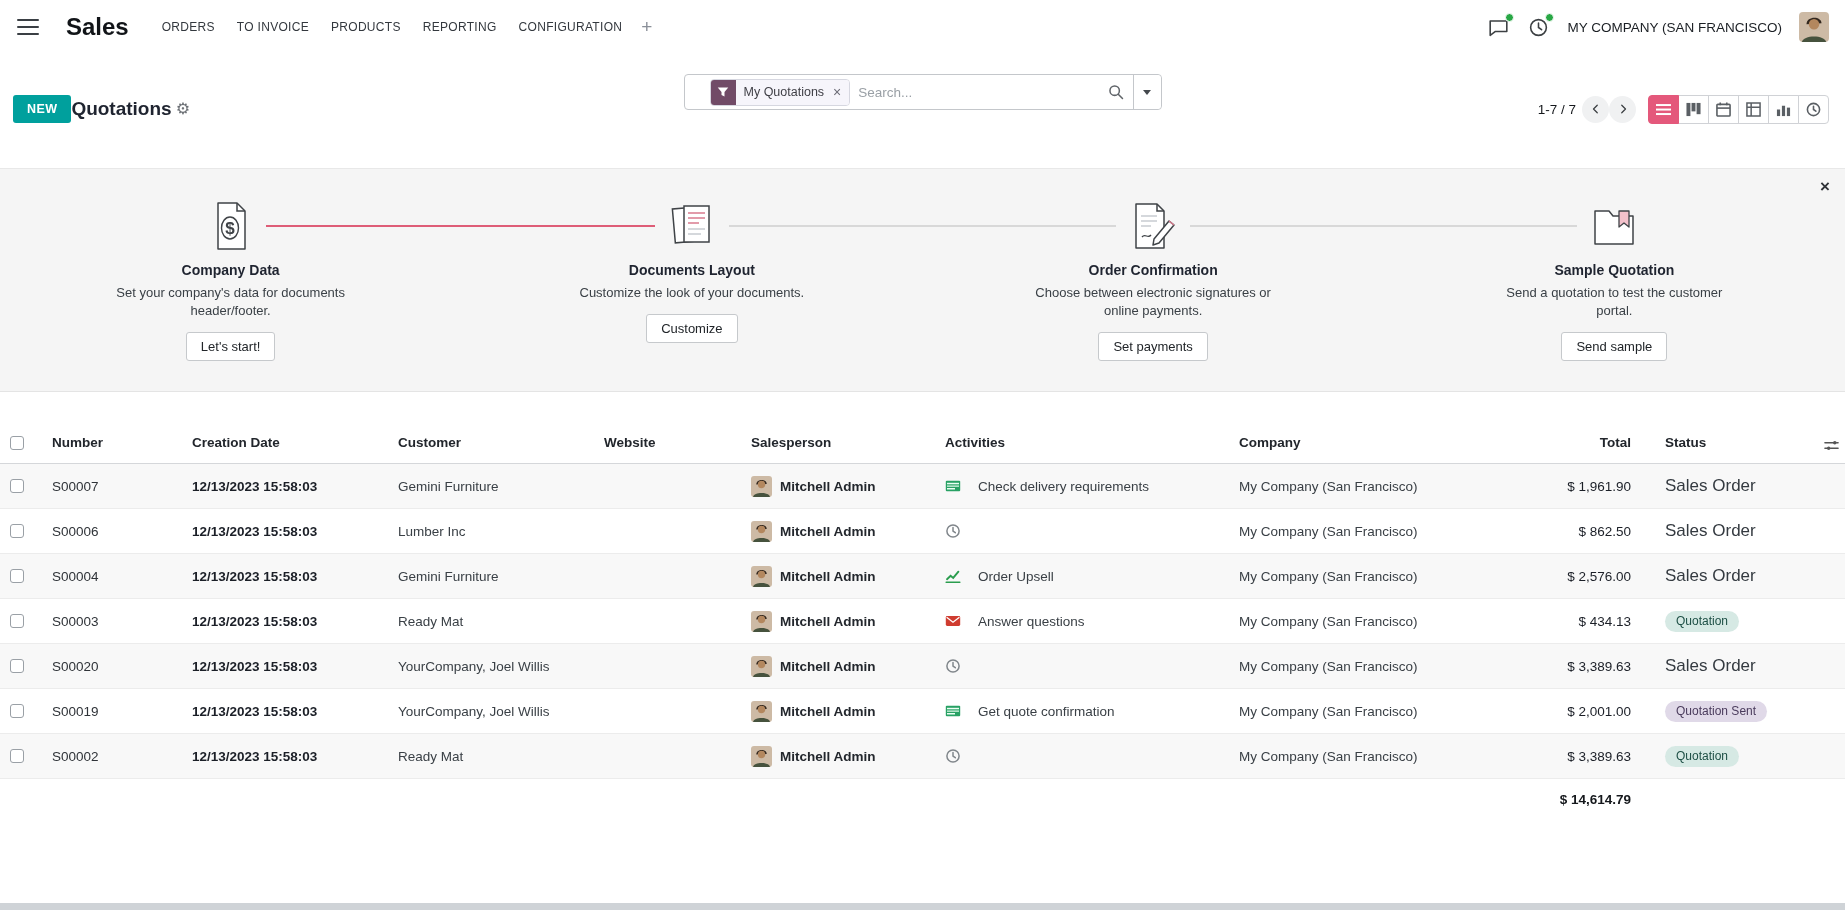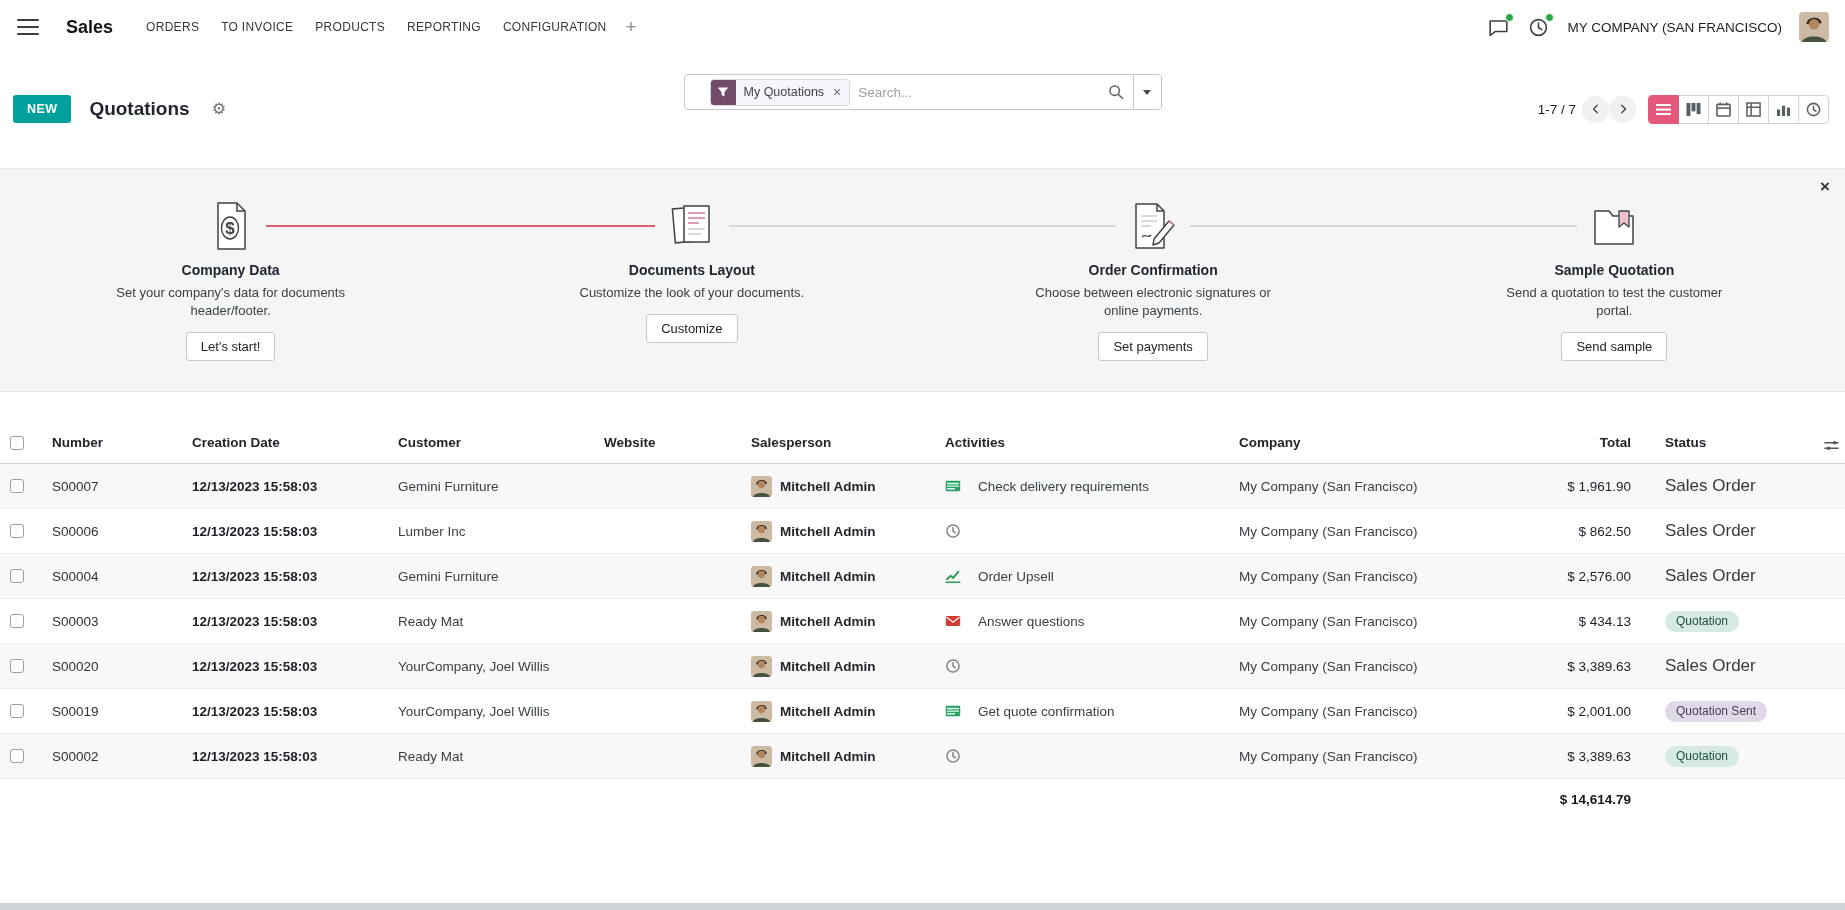--- a/index.html
+++ b/index.html
@@ -8,33 +8,33 @@
     font-family: "Liberation Sans", "DejaVu Sans", sans-serif;
     background: #fff; color: #374151; position: relative; overflow: hidden;
   }
   button { font-family: inherit; cursor: pointer; background: none; border: none; }
 
   
   .navbar { height: 54px; display: flex; align-items: center; justify-content: space-between; padding: 0 16px 0 10px; background: #fff; }
   .nav-left { display: flex; align-items: center; }
   .hamburger { width: 36px; height: 30px; display: flex; flex-direction: column; justify-content: center; gap: 4.5px; padding: 4px 7px; }
   .hamburger span { display: block; height: 2.5px; background: #3a3f44; border-radius: 2px; }
-  .app-name { font-size: 18px; font-weight: 600; color: #111418; margin: 0 22px 0 20px; cursor: pointer; }
+  .app-name { font-size: 24px; font-weight: 600; color: #111418; margin: 0 22px 0 20px; cursor: pointer; }
   .nav-menu { display: flex; align-items: center; }
   .menu-item { font-size: 12px; letter-spacing: .3px; color: #33383e; padding: 9px 11px; text-transform: uppercase; }
   .nav-plus { color: #8a8f98; font-size: 19px; padding: 2px 8px; }
   .nav-right { display: flex; align-items: center; gap: 17px; }
   .nav-ic { position: relative; width: 23px; height: 23px; display: flex; align-items: center; justify-content: center; cursor: pointer; }
   .badge-dot { position: absolute; top: -3px; right: -4px; width: 9px; height: 9px; background: #28a745; border-radius: 50%; border: 1.5px solid #fff; }
   .company-name { font-size: 13.5px; color: #1b1f24; cursor: pointer; white-space: nowrap; }
   .avatar-top { width: 30px; height: 30px; border-radius: 4px; overflow: hidden; cursor: pointer; }
 
   
   .control-panel { position: relative; height: 110px; display: flex; align-items: center; padding: 0 16px 0 13px; }
-  .cp-left { display: flex; align-items: center; gap: 18px; }
+  .cp-left { display: flex; align-items: center; gap: 0; }
   .btn-new { background: #00A09D; color: #fff; border-radius: 3px; font-size: 12.5px; font-weight: 700; letter-spacing: .4px; padding: 7px 14px; }
   .page-title { font-size: 19px; font-weight: 600; color: #1f2430; }
   .gear-btn { font-size: 16px; color: #6d7176; padding: 2px 4px; line-height: 1; }
 
   .searchbar { position: absolute; left: 50%; top: 20px; transform: translateX(-50%); width: 478px; height: 36px;
     display: flex; align-items: center; border: 1px solid #c4c7cb; border-radius: 4px; background: #fff; padding-left: 5px; }
   .facet { display: flex; align-items: stretch; border: 1px solid #d6d7e0; border-radius: 4px; overflow: hidden; height: 27px; flex: 0 0 auto; margin-left: 20px; }
   .facet-icon { width: 25px; background: #714B67; display: flex; align-items: center; justify-content: center; }
   .facet-label { padding: 0 8px; font-size: 12.5px; color: #3f3f46; background: #f6f5fb; display: flex; align-items: center; white-space: nowrap; }
   .facet-remove { background: #f6f5fb; color: #6b6b76; font-size: 14px; padding: 0 8px 0 1px; display: flex; align-items: center; }

